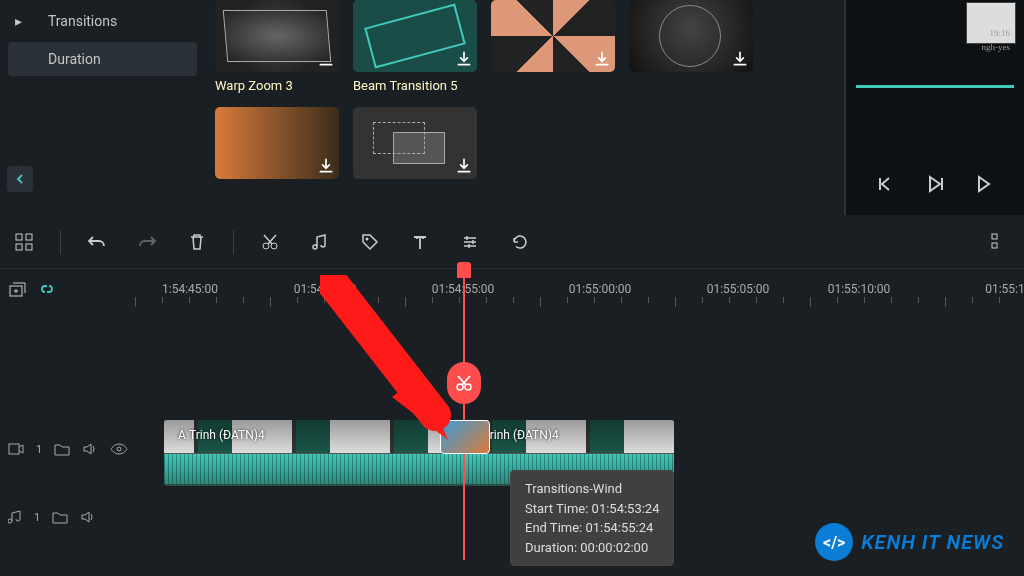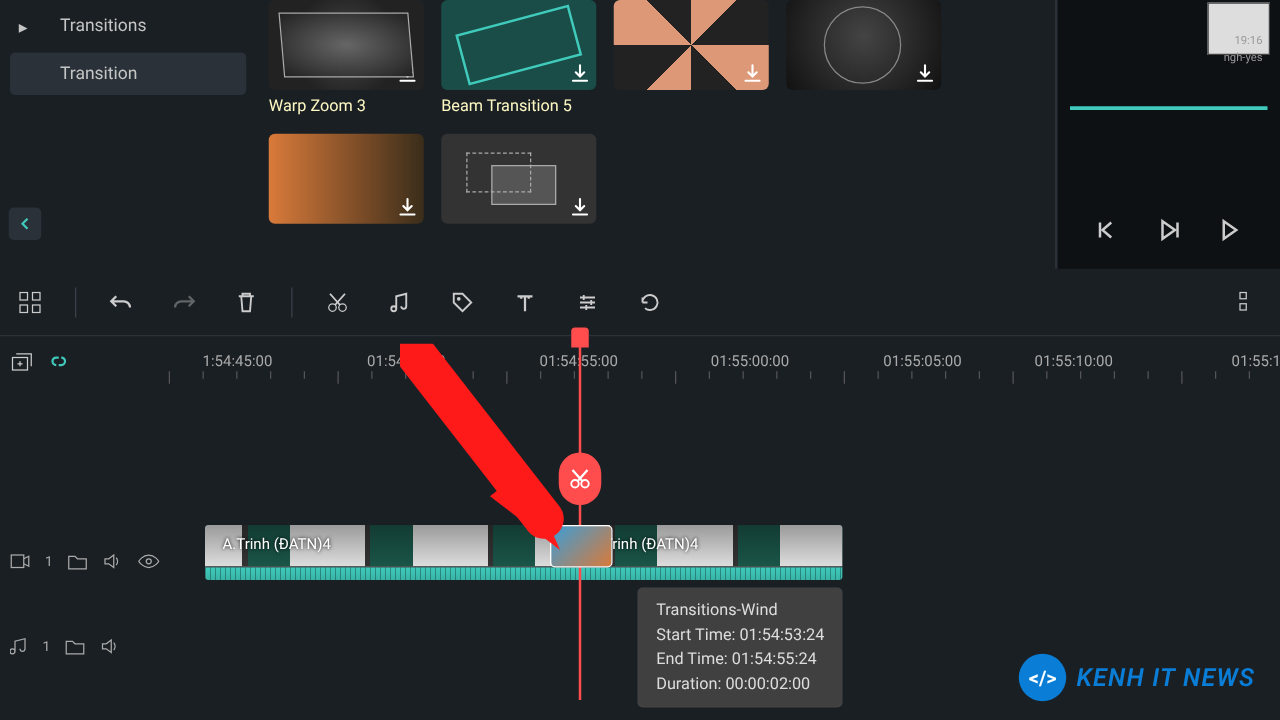--- a/index.html
+++ b/index.html
@@ -29,21 +29,21 @@
 .time-ruler{height:40px;display:flex;align-items:center;position:relative;margin-left:135px;}
 .time-mark{position:absolute;font-size:12px;color:#aaa;transform:translateX(-50%);}
 .tick{position:absolute;width:1px;height:6px;background:#555;top:28px;}
 .tick.major{height:10px;}
 .track-controls{position:absolute;left:0;width:135px;display:flex;align-items:center;gap:12px;padding:0 8px;}
 .tc-ico{cursor:pointer;display:flex;align-items:center;}
 .playhead{position:absolute;top:0;bottom:0;width:2px;background:#ff4d4d;left:463px;z-index:5;}
 .playhead-head{position:absolute;top:-8px;left:-6px;width:14px;height:16px;background:#ff4d4d;border-radius:3px 3px 0 0;}
 .playhead-cut{position:absolute;top:92px;left:-16px;width:34px;height:42px;background:#ff4d4d;border-radius:17px;display:flex;align-items:center;justify-content:center;}
 .arrow-red{position:absolute;left:320px;top:275px;z-index:10;}
-.video-clip{position:absolute;left:164px;top:420px;width:510px;height:44px;background:#2a4d47;border-radius:3px;overflow:hidden;}
+.video-clip{position:absolute;left:164px;top:420px;width:510px;height:66px;background:#2a4d47;border-radius:3px;overflow:hidden;}
 .clip-frames{height:34px;background:repeating-linear-gradient(90deg,#ddd 0,#ddd 30px,#333 30px,#333 34px,#1a5548 34px,#1a5548 68px,#ddd 68px,#ddd 98px);position:relative;border-bottom:1px solid #555;}
 .clip-frames::before{content:"";position:absolute;inset:0;background:linear-gradient(180deg,rgba(0,0,0,0.3),transparent);}
 .clip-label{position:absolute;top:8px;left:14px;font-size:12px;color:#fff;z-index:2;text-shadow:0 0 3px #000;}
 .clip-label2{position:absolute;top:8px;left:308px;font-size:12px;color:#fff;z-index:2;text-shadow:0 0 3px #000;}
 .waveform{height:30px;background:linear-gradient(180deg,#3fcabc 0%,#2a8a7d 100%);position:relative;}
 .waveform::before{content:"";position:absolute;inset:0;background-image:repeating-linear-gradient(90deg,rgba(0,0,0,.3) 0,rgba(0,0,0,.3) 1px,transparent 1px,transparent 4px);}
 .transition-chip{position:absolute;left:440px;top:420px;width:50px;height:34px;background:linear-gradient(135deg,#3a9dd8,#d97a3a);border-radius:4px;z-index:6;border:1px solid #fff;}
 .tooltip{position:absolute;left:510px;top:470px;background:#404040;border:1px solid #444;border-radius:4px;padding:8px 14px;font-size:13px;color:#ddd;z-index:20;}
 .tooltip div{line-height:1.5;}
 .watermark{position:absolute;right:20px;bottom:15px;display:flex;align-items:center;gap:8px;z-index:30;}
@@ -56,33 +56,33 @@
 .thumb-wind{background:linear-gradient(90deg,#3a9dd8 40%,#d97a3a 60%);}
 .thumb-warp7{background:#222;}
 .thumb-warp7::after{content:"";position:absolute;inset:12px;background:radial-gradient(circle,transparent 30%,#fff 31%,transparent 33%);}
 .thumb-shutter{background:conic-gradient(#d97 0 45deg,#222 45deg 90deg,#d97 90deg 135deg,#222 135deg 180deg,#d97 180deg 225deg,#222 225deg 270deg,#d97 270deg 315deg,#222 315deg);}
 .thumb-sphere{background:radial-gradient(circle at 50% 40%,#444,#111);}
 .thumb-sphere::after{content:"";position:absolute;top:5px;left:30px;width:60px;height:60px;border:1px solid #888;border-radius:50%;}
 .thumb-blur{background:linear-gradient(90deg,#d97a3a,#3a2d1a);}
 .thumb-overlap{background:#333;}
 .thumb-overlap::after{content:"";position:absolute;top:15px;left:20px;width:50px;height:30px;border:1px dashed #aaa;}
 .thumb-overlap::before{content:"";position:absolute;top:25px;left:40px;width:50px;height:30px;border:1px solid #aaa;background:#555;}
-.sub-text{position:absolute;font-size:9px;color:#999;}
+.sub-text{position:absolute;font-size:9px;color:#999;font-family:Liberation Serif, serif;}
 </style>
 </head>
 <body>
 
 <div class="top-section">
   <div class="sidebar">
     <div class="side-item">
       <span class="side-arrow">▸</span>
       <span>Transitions</span>
     </div>
     <div class="side-item active">
-      <span>Transition</span>
+      <span>Duration</span>
     </div>
     <div class="collapse-btn">
       <svg width="10" height="12" viewBox="0 0 10 12">
           <path d="M7 2L3 6l4 4" stroke="#3fcabc" stroke-width="1.8" fill="none"></path>
         </svg>
     </div>
   </div>
 
   <div class="gallery">
     <div class="thumb-group">

